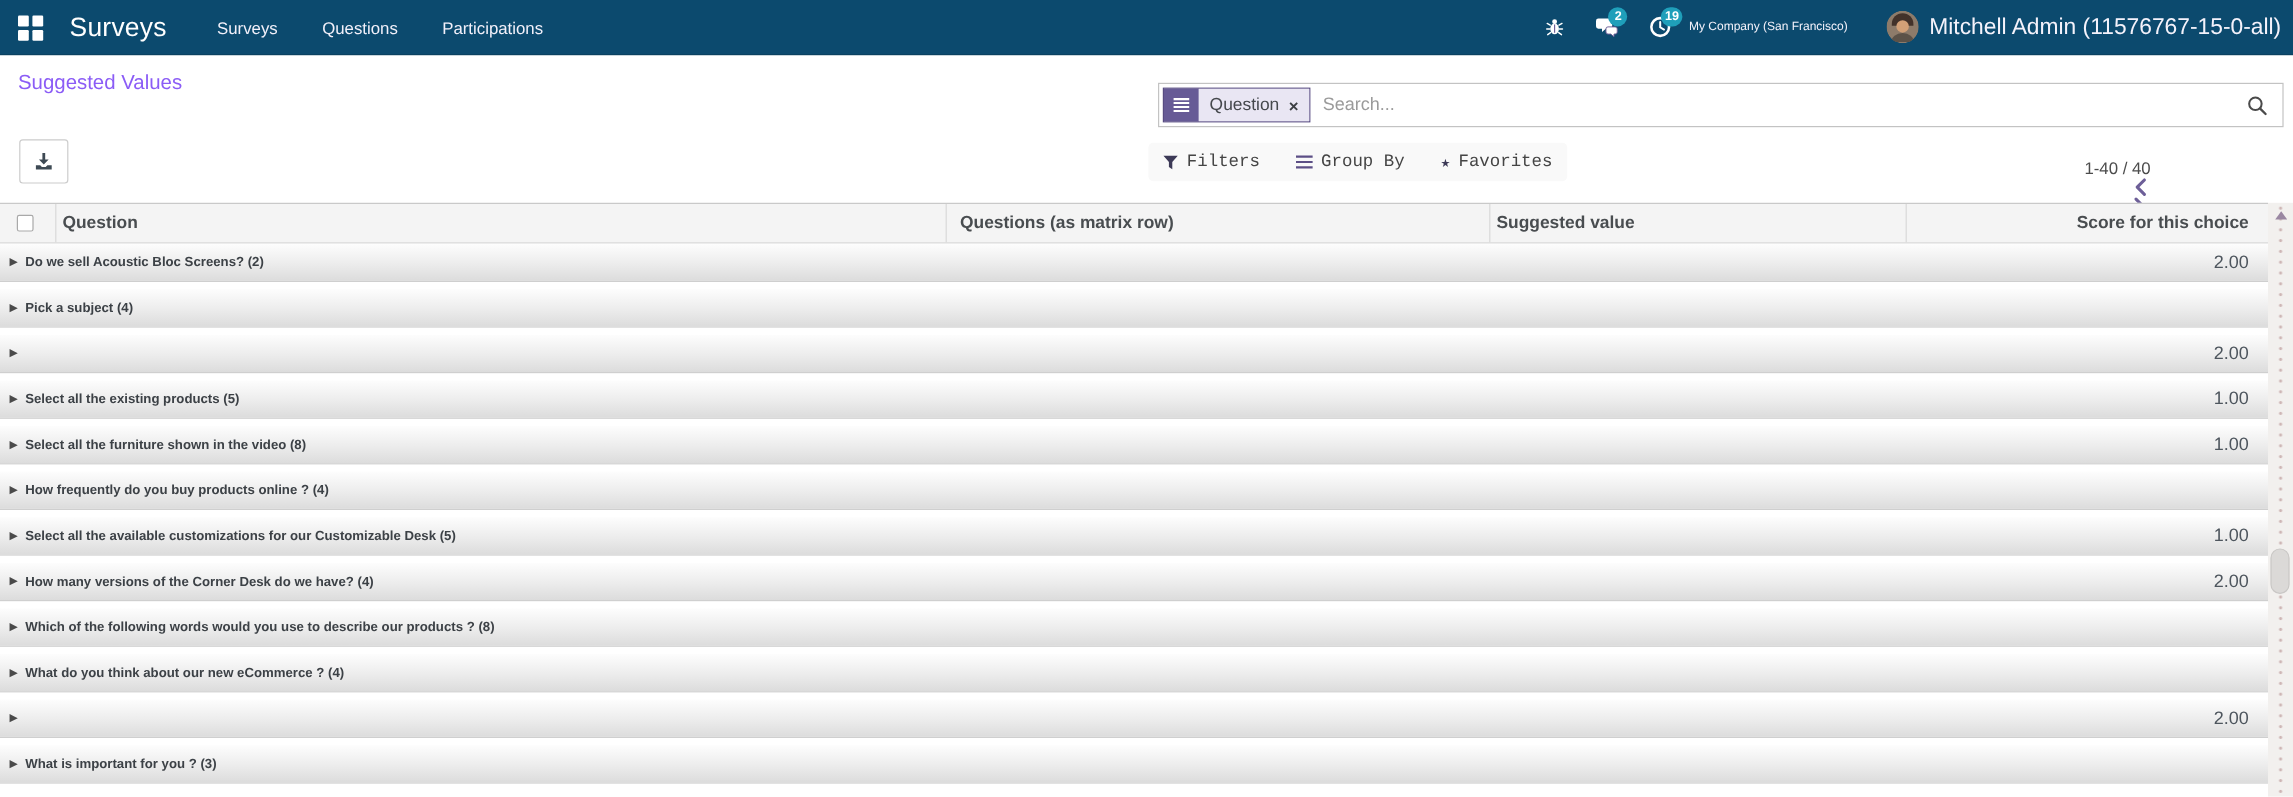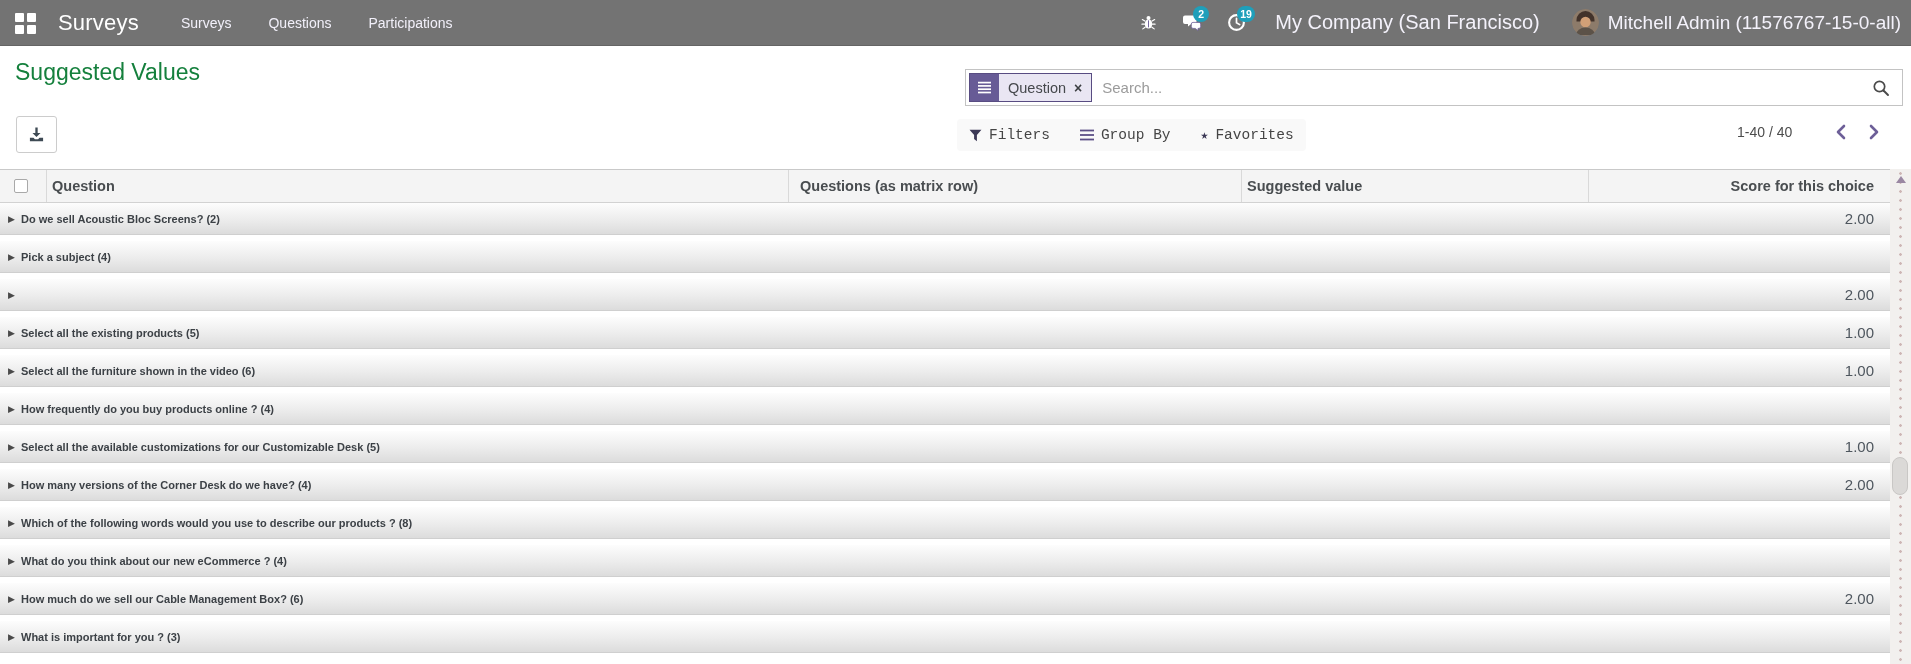--- a/index.html
+++ b/index.html
@@ -2,42 +2,42 @@
 <html><head>
 <meta charset="utf-8">
 <style>
   * { margin:0; padding:0; box-sizing:border-box; }
   html,body { width:1911px; height:664px; overflow:hidden; background:#fff;
               font-family:"Liberation Sans","DejaVu Sans",sans-serif; }
   #app { position:relative; width:1911px; height:664px; background:#fff; }
 
   
   .navbar { position:absolute; top:0; left:0; width:1911px; height:46px;
-            background:#737373; display:flex; align-items:center; color:#fff;
+            background:#0c4a6e; display:flex; align-items:center; color:#fff;
             border-bottom:1px solid rgba(0,0,0,.12); }
   .nav-left { display:flex; align-items:center; padding-left:15px; }
   .apps-btn { width:24px; height:22px; margin-right:19px; cursor:pointer; position:relative; }
   .apps-btn i { position:absolute; width:9px; height:9px; background:#fff; border-radius:1px; }
   .apps-btn i:nth-child(1){left:0;top:1px;} .apps-btn i:nth-child(2){left:12px;top:1px;}
   .apps-btn i:nth-child(3){left:0;top:13px;} .apps-btn i:nth-child(4){left:12px;top:13px;}
   .brand { font-size:22px; margin-right:42px; letter-spacing:.2px; cursor:pointer; }
   .nav-item { font-size:14px; margin-right:37px; color:#f2f0fa; cursor:pointer; }
   .nav-right { margin-left:auto; display:flex; align-items:center; padding-right:10px; }
   .nav-ico { position:relative; margin-left:22px; width:22px; height:22px;
              display:flex; align-items:center; justify-content:center; cursor:pointer; }
   .badge { position:absolute; top:-6px; left:12px; background:#1f9fba; color:#fff;
            font-size:10.5px; line-height:16px; min-width:16px; height:16px;
            border-radius:9px; text-align:center; padding:0 3px; font-weight:bold; }
-  .company { margin-left:28px; font-size:20px; color:#f4f2fb; cursor:pointer; }
+  .company { margin-left:13px; font-size:10px; color:#f4f2fb; cursor:pointer; }
   .usergrp { margin-left:32px; display:flex; align-items:center; cursor:pointer; }
   .avatar { width:27px; height:27px; border-radius:50%; overflow:hidden; margin-right:9px; flex:none; }
   .username { font-size:19px; color:#f4f2fb; white-space:nowrap; }
 
   
-  .page-title { position:absolute; top:59px; left:15px; font-size:23px; color:#15803d; }
+  .page-title { position:absolute; top:59px; left:15px; font-size:17px; color:#8b5cf6; }
   .export-btn { position:absolute; top:116px; left:16px; width:41px; height:37px;
                 background:#fff; border:1px solid #ccc; border-radius:3px;
                 display:flex; align-items:center; justify-content:center; cursor:pointer; }
 
   .search-box { position:absolute; top:69px; left:965px; width:938px; height:37px;
                 border:1px solid #c3c3c3; background:#fff; display:flex; align-items:center; }
   .facet { display:flex; align-items:stretch; height:29px; margin-left:3px;
            border:1px solid #584c82; flex:none; }
   .facet-icon { width:29px; background:#675b96; display:flex; align-items:center; justify-content:center; }
   .facet-value { display:flex; align-items:center; gap:8px; padding:0 9px;
@@ -47,21 +47,21 @@
                   color:#555; background:transparent; font-family:inherit; }
   .search-input::placeholder { color:#9b9b9b; }
   .search-mag { margin-right:12px; flex:none; cursor:pointer; display:flex; }
 
   .filters-bar { position:absolute; top:119px; left:957px; height:32px;
                  display:flex; align-items:center; gap:30px; padding:0 12px;
                  background:#f9f9f9; border-radius:4px; }
   .fbtn { display:flex; align-items:center; gap:7px; font-size:14.5px; color:#454545; cursor:pointer;font-family:Liberation Mono, monospace; }
   .star-glyph { color:#3d3a57; font-size:13px; line-height:1; }
 
-  .pager { position:absolute; top:116px; left:1737px; height:32px; display:flex; align-items:center; }
+  .pager { position:absolute; top:132px; left:1737px; height:32px; display:flex; align-items:center;flex-direction:column; }
   .pager-val { font-size:14px; color:#4c4c4c; margin-right:24px; cursor:pointer; }
   .pager-btn { width:20px; height:20px; display:flex; align-items:center; justify-content:center;
                cursor:pointer; margin-left:14px; }
 
   
   .table-head { position:absolute; top:169px; left:0; width:1890px; height:34px;
                 background:#f4f4f4; border-top:1px solid #c9c9c9; border-bottom:1px solid #d2d2d2; }
   .col-div { position:absolute; top:0; bottom:0; width:1px; background:#d9d9d9; }
   .th { position:absolute; top:50%; transform:translateY(-50%); font-weight:bold;
         font-size:14.5px; color:#494d50; white-space:nowrap; cursor:pointer; }
@@ -254,21 +254,21 @@
     </div>
 
     <div class="group-row">
       <span class="caret">▶</span>
       <span class="group-label">Select all the existing products (5)</span>
       <span class="group-score">1.00</span>
     </div>
 
     <div class="group-row">
       <span class="caret">▶</span>
-      <span class="group-label">Select all the furniture shown in the video (6)</span>
+      <span class="group-label">Select all the furniture shown in the video (8)</span>
       <span class="group-score">1.00</span>
     </div>
 
     <div class="group-row">
       <span class="caret">▶</span>
       <span class="group-label">How frequently do you buy products online ? (4)</span>
       <span class="group-score"></span>
     </div>
 
     <div class="group-row">
@@ -290,21 +290,20 @@
     </div>
 
     <div class="group-row">
       <span class="caret">▶</span>
       <span class="group-label">What do you think about our new eCommerce ? (4)</span>
       <span class="group-score"></span>
     </div>
 
     <div class="group-row">
       <span class="caret">▶</span>
-      <span class="group-label">How much do we sell our Cable Management Box? (6)</span>
       <span class="group-score">2.00</span>
     </div>
 
     <div class="group-row">
       <span class="caret">▶</span>
       <span class="group-label">What is important for you ? (3)</span>
       <span class="group-score"></span>
     </div>
   </div>
 

